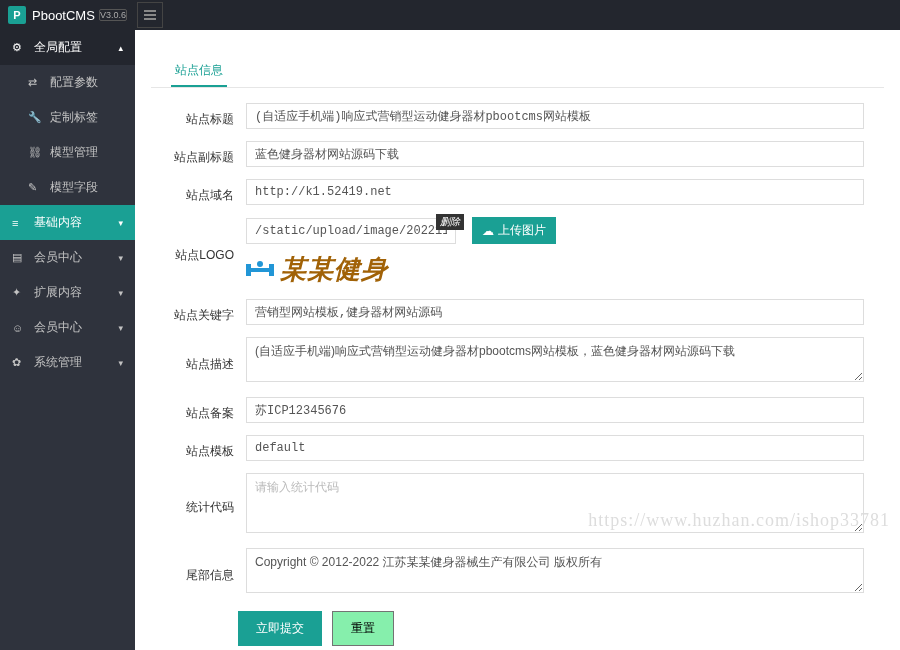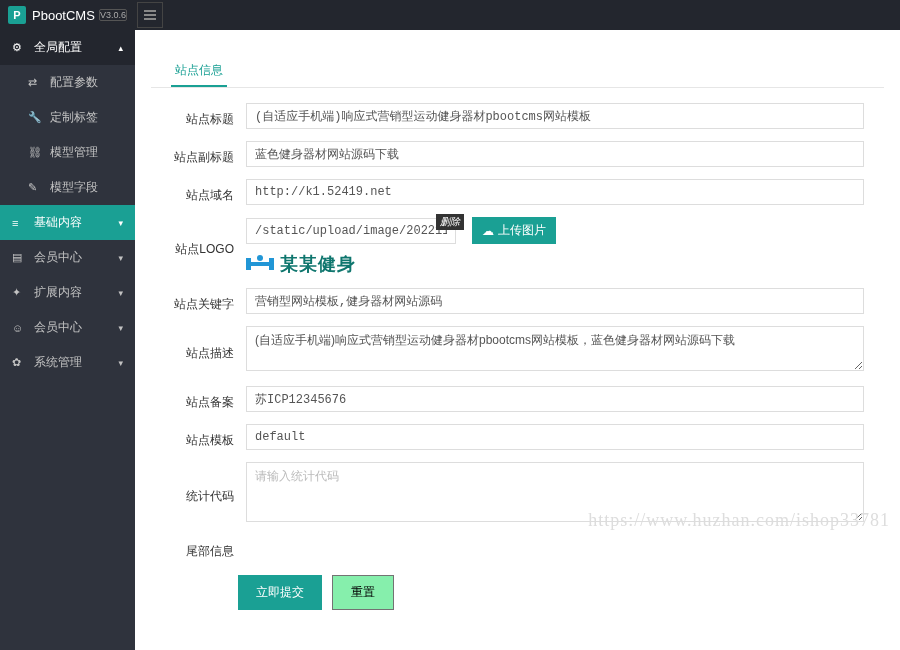--- a/index.html
+++ b/index.html
@@ -34,21 +34,21 @@
 .textarea { min-height: 45px; resize: vertical; }
 .textarea.tall { min-height: 60px; }
 
 .logo-row { display: flex; gap: 8px; align-items: center; }
 .logo-row .input { width: 210px; flex: none; }
 .btn-upload { background: #1aa094; color: #fff; border: none; padding: 5px 10px; font-size: 12px; cursor: pointer; display: flex; align-items: center; gap: 4px; }
 .tooltip-del { background: #333; color: #fff; font-size: 10px; padding: 1px 4px; position: relative; margin-left: -28px; margin-top: -18px; font-style: italic; }
 
 .uploaded-logo { margin-top: 8px; margin-left: 0; display: flex; align-items: center; gap: 6px; }
 .upl-icon { width: 28px; height: 24px; }
-.upl-text { font-size: 18px; font-weight: bold; color: #0f766e; letter-spacing: 1px; }
+.upl-text { font-size: 26px; font-weight: bold; font-style: italic; color: #a16207; letter-spacing: 1px; }
 
 .btn-row { display: flex; gap: 10px; margin-left: 67px; margin-top: 15px; }
 .btn-primary { background: #1aa094; color: #fff; border: none; padding: 8px 18px; font-size: 12px; cursor: pointer; }
 .btn-default { background: #86efac; border: 1px solid #737373; padding: 8px 18px; font-size: 12px; cursor: pointer; }
 
 .watermark { position: absolute; right: 10px; top: 510px; color: #ddd; font-size: 18px; font-family: Liberation Serif, serif; pointer-events: none; z-index: 5; letter-spacing: 1px; }
 
 ::placeholder { color: #bbb; }
 </style>
 </head>
@@ -182,20 +182,21 @@
         <div class="field"><input class="input" value="default" style=""></div>
       </div>
 
       <div class="row">
         <div class="label">统计代码</div>
         <div class="field"><textarea class="textarea tall" placeholder="请输入统计代码" style=""></textarea></div>
       </div>
 
       <div class="row">
         <div class="label">尾部信息</div>
+        <div class="field"><textarea class="textarea" style="">Copyright © 2012-2022 江苏某某健身器械生产有限公司 版权所有</textarea></div>
       </div>
 
       <div class="btn-row">
         <button class="btn-primary">立即提交</button>
         <button class="btn-default">重置</button>
       </div>
 
     </div>
   </div>
 </div>

